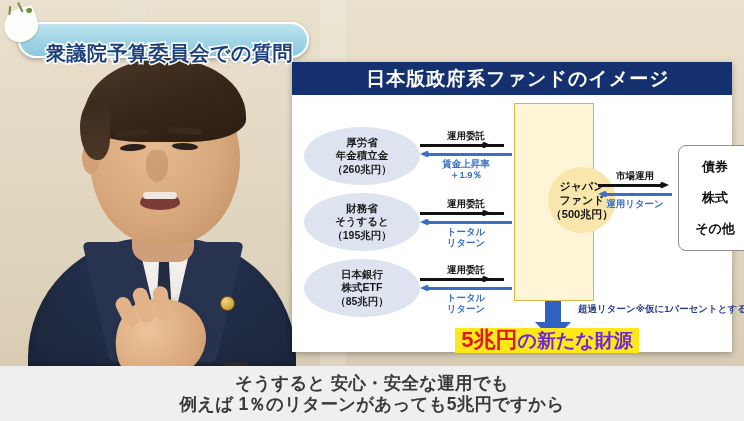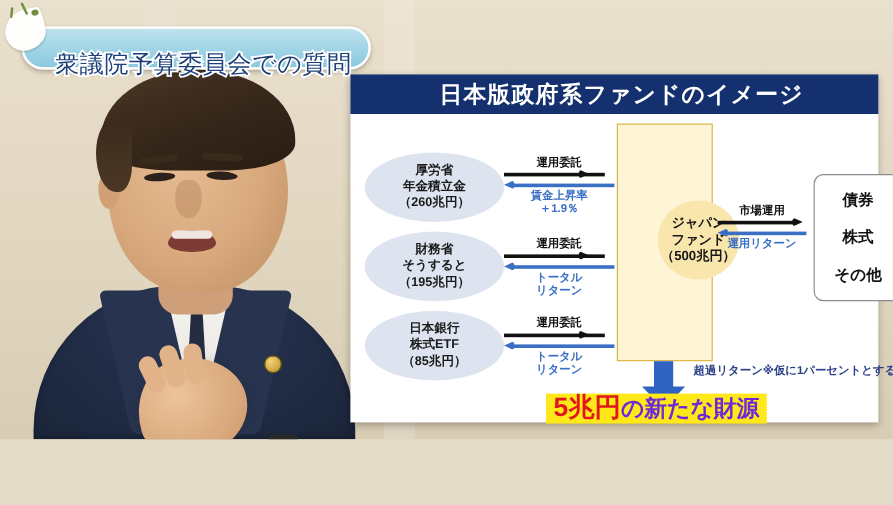--- a/index.html
+++ b/index.html
@@ -93,21 +93,21 @@
   .title-badge{
     position:absolute;left:18px;top:22px;height:32px;
     padding:0 14px 0 26px;
     display:flex;align-items:center;
     background:linear-gradient(180deg,#bfe3ee 0%, #9fd4e6 55%, #8cc9df 100%);
     border:2px solid #ffffff;
     border-radius:18px;
     box-shadow:0 2px 4px rgba(0,0,0,.25);
   }
   .title-badge-text{
-    font-size:20px;font-weight:400;letter-spacing:.5px;
+    font-size:20px;font-weight:700;letter-spacing:.5px;
     color:#1d3f7a;
     -webkit-text-stroke:3px #ffffff;
     paint-order:stroke fill;
     white-space:nowrap;
     margin-top:26px;
   }
   .badge-leaf{
     position:absolute;left:4px;top:8px;width:34px;height:34px;
     background:#fdfdfb;
     border-radius:60% 10% 55% 45%/55% 55% 45% 45%;
@@ -385,14 +385,18 @@
       <div class="result">
         <span class="result-hl">
           <span class="result-red">5兆円</span>
           <span class="result-blk">の新たな財源</span>
         </span>
       </div>
 
     </div>
   </div>
 
+  <div class="caption">
+    <div>そうすると 安心・安全な運用でも</div>
+    <div>例えば 1％のリターンがあっても5兆円ですから</div>
+  </div>
 
 </div>
 
 </body></html>

